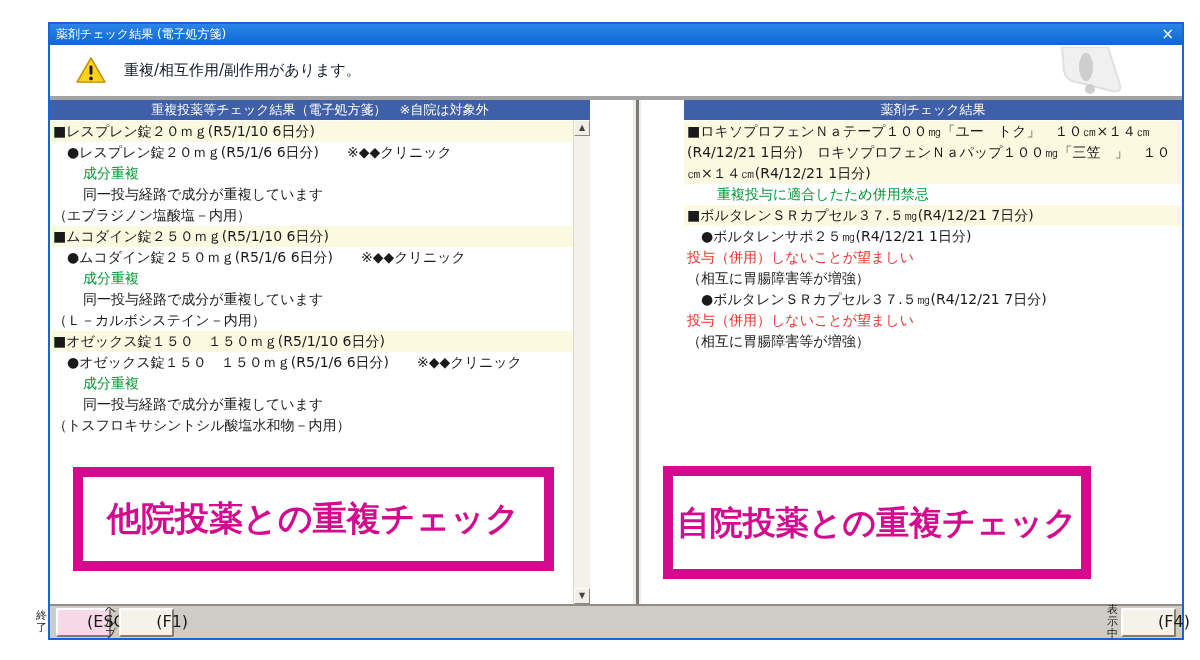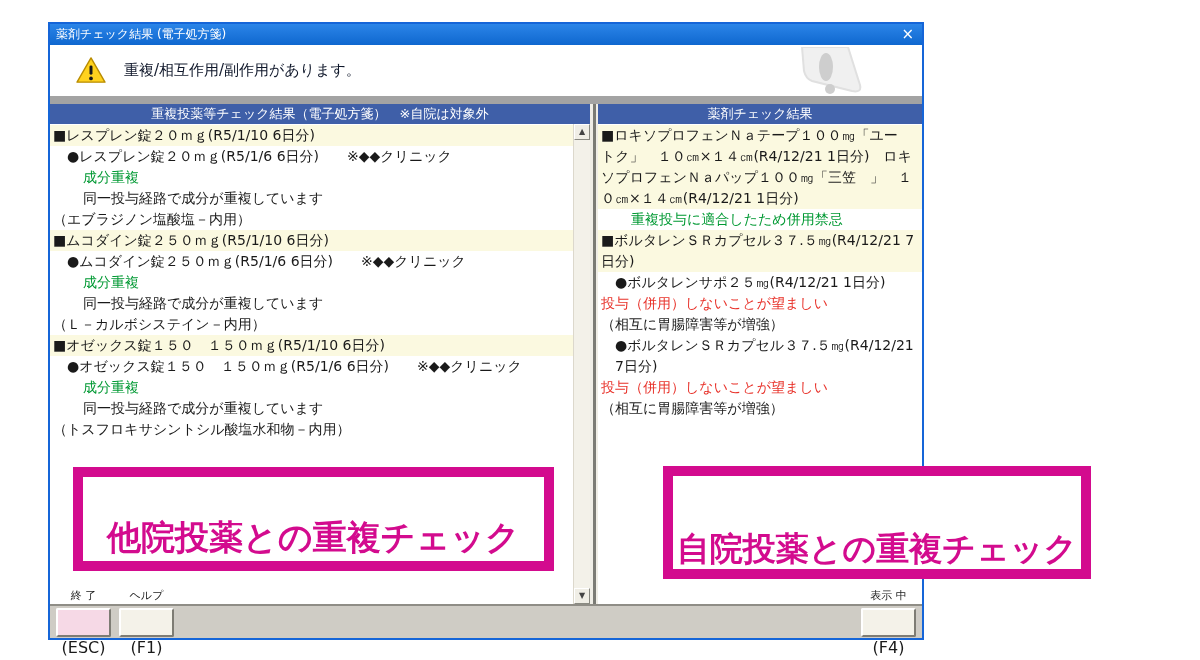--- a/index.html
+++ b/index.html
@@ -1,37 +1,37 @@
 <!DOCTYPE html>
 <html><head>
 <meta charset="utf-8">
 <style>
   * { box-sizing: border-box; margin: 0; padding: 0; }
   html, body { width: 1200px; height: 660px; background: #ffffff; overflow: hidden;
     font-family: "DejaVu Sans", "Liberation Sans", sans-serif; }
   .canvas { position: relative; width: 1200px; height: 660px; background: #ffffff; }
 
   
-  .dialog { position: absolute; left: 48px; top: 22px; width: 876px; height: 618px;
+  .dialog { position: absolute; left: 48px; top: 22px; width: 1136px; height: 618px;
     border: 2px solid #1565d8; background: #ffffff; display: flex; flex-direction: column; }
 
   .titlebar { height: 21px; background: linear-gradient(#2b85e8, #0f67cf);
     display: flex; align-items: center; justify-content: space-between; padding: 0 8px 0 6px; }
   .titlebar .title { color: #ffffff; font-size: 12px; }
   .titlebar .close { color: #ffffff; font-size: 15px; line-height: 15px; cursor: default; }
 
   
   .warnbar { position: relative; height: 51px; background: #ffffff;
     display: flex; align-items: center; padding-left: 26px; overflow: hidden; }
   .warn-icon { width: 30px; height: 27px; margin-right: 18px; flex: 0 0 auto; }
   .warn-text { font-size: 15px; color: #0f172a; }
   .watermark { position: absolute; right: 52px; top: 2px; width: 88px; height: 52px; opacity: 0.9; }
 
   
-  .panels { flex: 1 1 auto; display: flex; border-top: 8px solid #a3a3a3; min-height: 0; }
+  .panels { flex: 1 1 auto; display: flex; border-top: 4px solid #a3a3a3; min-height: 0; gap: 43px; }
   .panel { display: flex; flex-direction: column; min-width: 0; }
   .panel.left  { width: 540px; flex: 0 0 auto; }
   .panel.right { flex: 1 1 auto; }
   .panel-header { height: 20px; background: #3f5fa8; color: #ffffff; font-size: 13px;
     text-align: center; line-height: 20px; white-space: nowrap; overflow: hidden; }
   .panel-body-wrap { flex: 1 1 auto; display: flex; min-height: 0; background: #737373; }
   .panel-body { flex: 1 1 auto; overflow: hidden; background: #ffffff; padding-top: 1px; }
   .divider { flex: 0 0 auto; width: 8px; background: #7b7b75;
     border-left: 3px solid #efede6; border-right: 2px solid #efede6; }
 
@@ -49,28 +49,28 @@
   .sb-btn { height: 16px; background: #f0eee6; border: 1px solid;
     border-color: #ffffff #8a8a82 #8a8a82 #ffffff; color: #444;
     font-size: 8px; line-height: 14px; text-align: center; }
 
   
   .footer { flex: 0 0 34px; background: #cfccc5; border-top: 2px solid #8f8d86;
     display: flex; align-items: center; padding: 0 6px; }
   .fbtn { width: 55px; height: 29px; margin-right: 8px; background: #f4f2e9;
     border: 2px solid; border-color: #ffffff #7e7c74 #7e7c74 #ffffff; border-radius: 2px;
     font-family: inherit; font-size: 11px; line-height: 12px; color: #1a1a1a;
-    display: flex; flex-direction: column; align-items: center; justify-content: center; padding: 0; gap: 40px; }
+    display: flex; align-items: center; justify-content: center; padding: 0; gap: 40px; }
   .fbtn.pink { background: #f6d9e6; }
   .fbtn .k { font-size: 16px; }
   .footer .spacer { flex: 1 1 auto; }
 
   
   .annot { position: absolute; border: 10px solid #d30b8e; background: #ffffff;
-    display: flex; align-items: flex-end; justify-content: center; text-align: center;
+    display: flex; align-items: center; justify-content: center; text-align: center;
     color: #d30b8e; font-weight: bold; }
   .annot-left  { left: 73px;  top: 467px; width: 481px; height: 104px; font-size: 34px; }
   .annot-right { left: 663px; top: 466px; width: 428px; height: 113px; font-size: 33px; line-height: 1.25; }
 </style>
 </head>
 <body>
 
 <div class="canvas">
   <div class="dialog">
 

